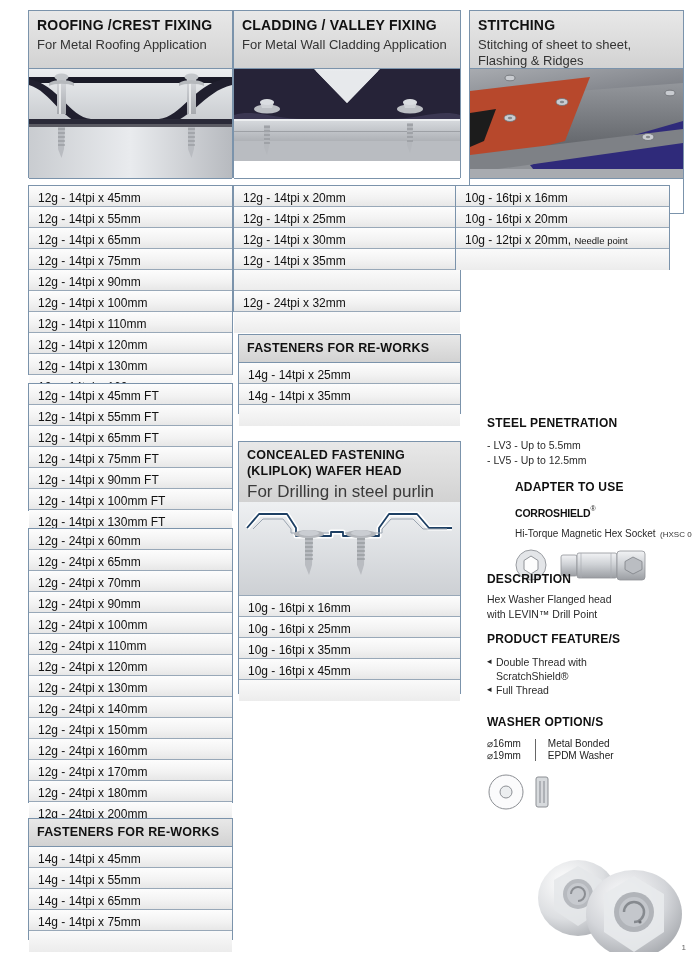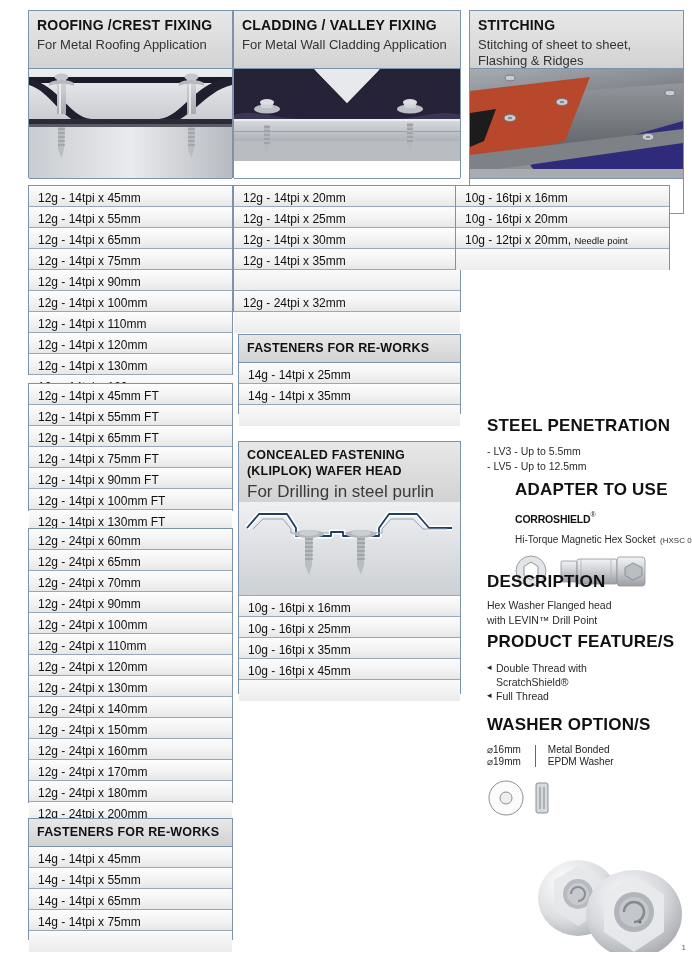--- a/index.html
+++ b/index.html
@@ -40,21 +40,21 @@
   }
   ul.rows li.blank{background:linear-gradient(180deg,#fafafa,#ececec);}
   ul.rows li.last{border-bottom:none;}
   ul.rows li small{font-size:9.5px;}
 
   .sec-title{font-size:12.5px;font-weight:bold;letter-spacing:.2px;color:#111;}
   .sec-sub{font-size:17px;color:#3a3a3a;line-height:1.35;}
 
   
   .info{position:absolute;left:487px;width:200px;}
-  .info h3{margin:0 0 6px 0;font-size:17px;font-weight:bold;letter-spacing:.2px;color:#111;}
+  .info h3{margin:0 0 6px 0;font-size:12px;font-weight:bold;letter-spacing:.2px;color:#111;}
   .info p{margin:0;font-size:10.5px;line-height:1.45;color:#2a2a2a;}
   .bullets{margin:0;padding:0;list-style:none;}
   .bullets li{font-size:10.5px;line-height:1.35;color:#2a2a2a;padding-left:9px;position:relative;}
   .bullets li.arrow:before{content:"\25C2";position:absolute;left:0;top:0;font-size:9px;color:#222;}
   .sup{font-size:7px;vertical-align:super;}
 
   .corro{font-size:10.5px;font-weight:bold;letter-spacing:-.2px;color:#111;}
   .adapter-line{font-size:10px;color:#2a2a2a;}
   .hxsc{font-size:8px;color:#333;}
 

